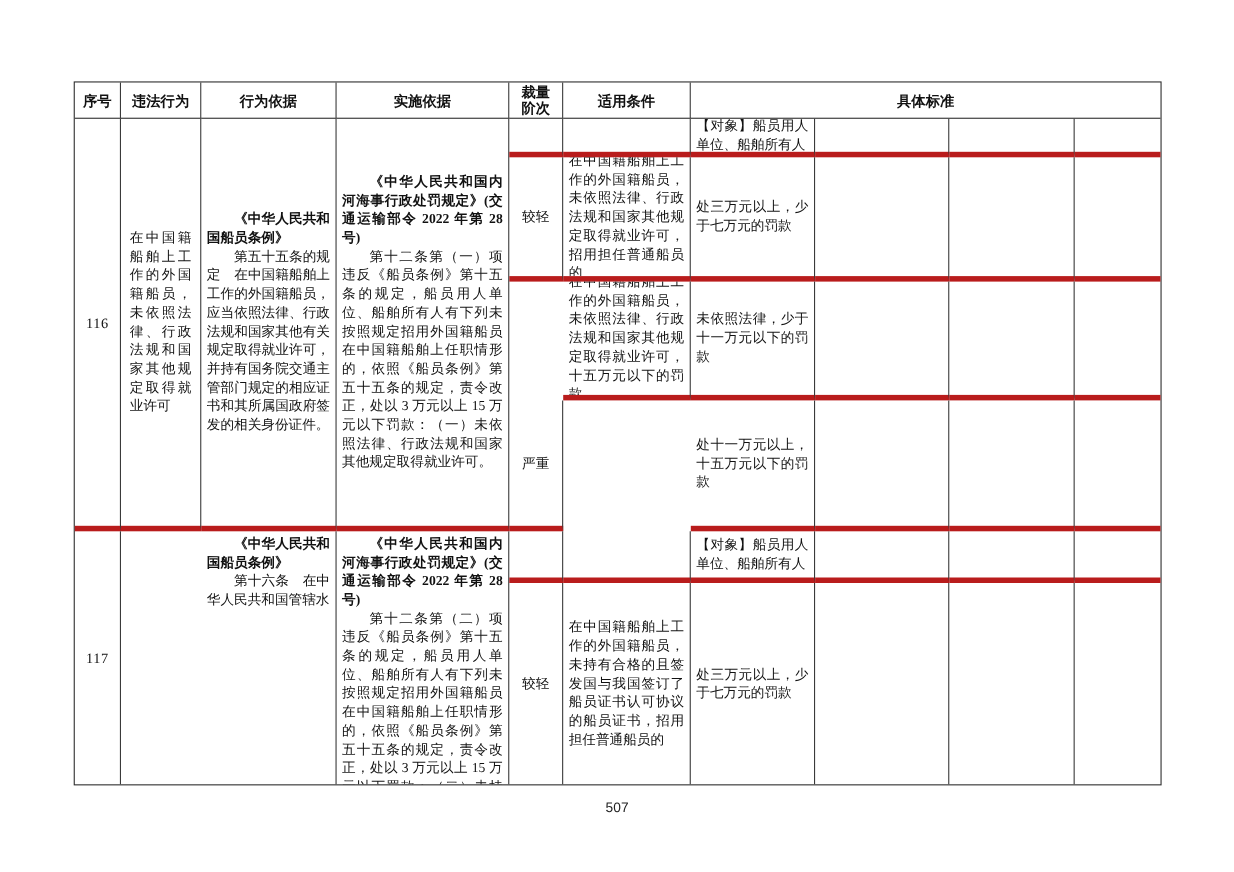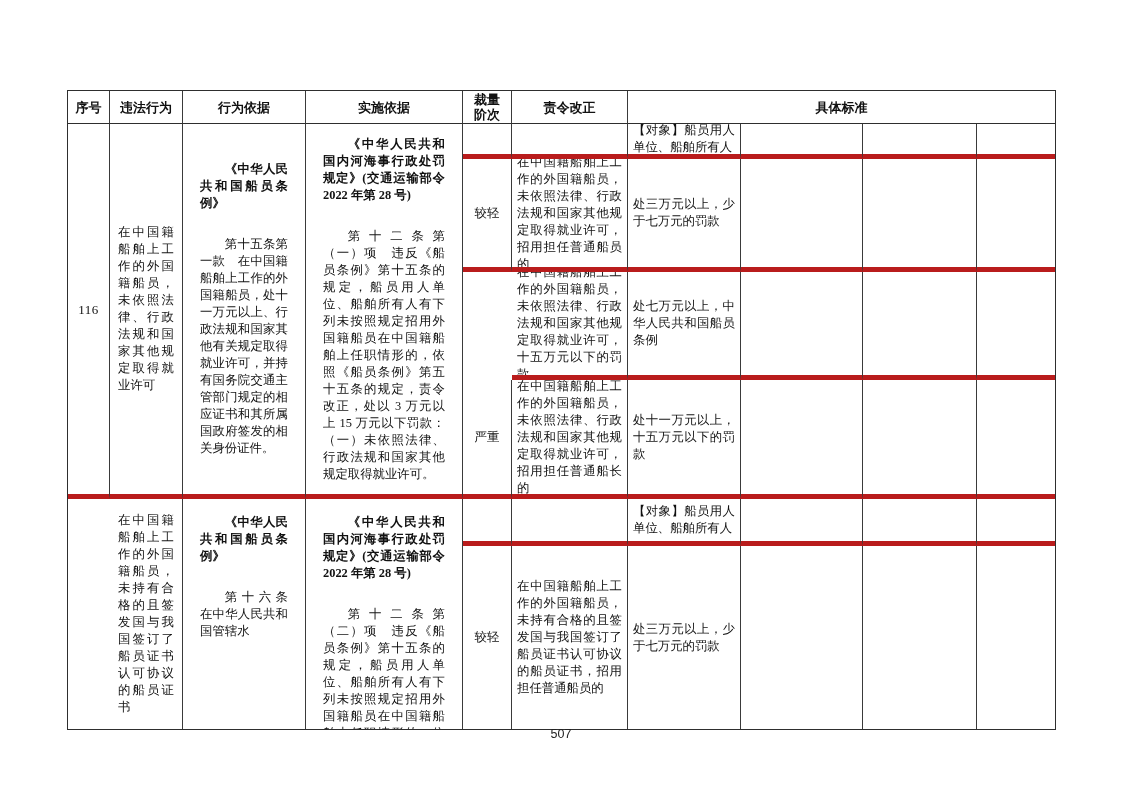--- a/index.html
+++ b/index.html
@@ -5,21 +5,21 @@
   html,body { margin:0; padding:0; }
   body {
     width:1122px; height:793px;
     background:#ffffff;
     position:relative;
     overflow:hidden;
     font-family:"Liberation Serif","DejaVu Serif",serif;
     color:#111111;
   }
   .tbl {
-    position:absolute; left:67px; top:90px;
+    position:absolute; left:67px; top:74px;
     display:grid;
     grid-template-columns:42px 73px 123px 157px 49px 116px 113px 122px 114px 78px;
     grid-template-rows:33px 35px 113px 108px 119px 47px 183px;
     border:1.6px solid #2e2e2e;
     font-size:12.4px; line-height:17px;
   }
   .c {
     box-sizing:border-box;
     border-right:1px solid #3a3a3a;
     border-bottom:5px solid #b91c1c;
@@ -34,49 +34,49 @@
     font-weight:bold; font-size:13px;
     align-items:center; justify-content:center; text-align:center;
     line-height:15px;
   }
   .center { align-items:center; justify-content:center; text-align:center; }
   .top { justify-content:flex-start; }
   .jt { text-align:justify; text-justify:inter-character; }
   .seq { font-size:13px; letter-spacing:0.5px; }
   .narrow { padding:3px 8px; }
   .spread { text-align:justify; text-justify:inter-character; }
-  .c p { margin:12px; text-indent:2em; text-align:justify; text-justify:inter-character; }
+  .c p { margin:0; text-indent:2em; text-align:justify; text-justify:inter-character; }
   .c p.lt { font-weight:bold; }
   .footer {
     position:absolute; left:0; top:727px; width:1122px;
     text-align:center;
     font-family:"Liberation Sans","DejaVu Sans",sans-serif;
     font-size:12.5px; color:#222222;
   }
 </style>
 </head>
 <body>
 
 <div class="tbl">
 
   <div class="c h hb" style="grid-area:1/1">序号</div>
   <div class="c h hb" style="grid-area:1/2">违法行为</div>
   <div class="c h hb" style="grid-area:1/3">行为依据</div>
   <div class="c h hb" style="grid-area:1/4">实施依据</div>
   <div class="c h hb" style="grid-area:1/5">裁量阶次</div>
-  <div class="c h hb" style="grid-area:1/6">责令改正</div>
+  <div class="c h hb" style="grid-area:1/6">适用条件</div>
   <div class="c h hb last" style="grid-area:1/7/2/11">具体标准</div>
 
   <div class="c center seq" style="grid-area:2/1/6/2">116</div>
   <div class="c narrow" style="grid-area:2/2/6/3">
     <div class="spread">在中国籍船舶上工作的外国籍船员，未依照法律、行政法规和国家其他规定取得就业许可</div>
   </div>
   <div class="c" style="grid-area:2/3/6/4">
     <p class="lt">《中华人民共和国船员条例》</p>
-    <p>第十五条第一款　在中国籍船舶上工作的外国籍船员，处十一万元以上、行政法规和国家其他有关规定取得就业许可，并持有国务院交通主管部门规定的相应证书和其所属国政府签发的相关身份证件。</p>
+    <p>第五十五条的规定　在中国籍船舶上工作的外国籍船员，应当依照法律、行政法规和国家其他有关规定取得就业许可，并持有国务院交通主管部门规定的相应证书和其所属国政府签发的相关身份证件。</p>
   </div>
   <div class="c" style="grid-area:2/4/6/5">
     <p class="lt">《中华人民共和国内河海事行政处罚规定》(交通运输部令 2022 年第 28 号)</p>
     <p>第十二条第（一）项　违反《船员条例》第十五条的规定，船员用人单位、船舶所有人有下列未按照规定招用外国籍船员在中国籍船舶上任职情形的，依照《船员条例》第五十五条的规定，责令改正，处以 3 万元以上 15 万元以下罚款：（一）未依照法律、行政法规和国家其他规定取得就业许可。</p>
   </div>
 
   <div class="c" style="grid-area:2/5"></div>
   <div class="c" style="grid-area:2/6"></div>
   <div class="c jt" style="grid-area:2/7">【对象】船员用人单位、船舶所有人</div>
   <div class="c" style="grid-area:2/8"></div>
@@ -84,35 +84,32 @@
   <div class="c last" style="grid-area:2/10"></div>
 
   <div class="c center" style="grid-area:3/5">较轻</div>
   <div class="c jt" style="grid-area:3/6">在中国籍船舶上工作的外国籍船员，未依照法律、行政法规和国家其他规定取得就业许可，招用担任普通船员的</div>
   <div class="c jt" style="grid-area:3/7">处三万元以上，少于七万元的罚款</div>
   <div class="c" style="grid-area:3/8"></div>
   <div class="c" style="grid-area:3/9"></div>
   <div class="c last" style="grid-area:3/10"></div>
 
   <div class="c jt" style="grid-area:4/6">在中国籍船舶上工作的外国籍船员，未依照法律、行政法规和国家其他规定取得就业许可，十五万元以下的罚款</div>
-  <div class="c jt" style="grid-area:4/7">处七万元以上，中华人民共和国船员条例</div>
+  <div class="c jt" style="grid-area:4/7">未依照法律，少于十一万元以下的罚款</div>
   <div class="c" style="grid-area:4/8"></div>
   <div class="c" style="grid-area:4/9"></div>
   <div class="c last" style="grid-area:4/10"></div>
 
   <div class="c center" style="grid-area:5/5">严重</div>
-  <div class="c jt" style="grid-area:5/6">在中国籍船舶上工作的外国籍船员，未依照法律、行政法规和国家其他规定取得就业许可，招用担任普通船长的</div>
   <div class="c jt" style="grid-area:5/7">处十一万元以上，十五万元以下的罚款</div>
   <div class="c" style="grid-area:5/8"></div>
   <div class="c" style="grid-area:5/9"></div>
   <div class="c last" style="grid-area:5/10"></div>
 
-  <div class="c narrow bot" style="grid-area:6/2/8/3">
-    <div class="spread">在中国籍船舶上工作的外国籍船员，未持有合格的且签发国与我国签订了船员证书认可协议的船员证书</div>
-  </div>
+  <div class="c center seq bot" style="grid-area:6/1/8/2">117</div>
   <div class="c top bot" style="grid-area:6/3/8/4">
     <p class="lt">《中华人民共和国船员条例》</p>
     <p>第十六条　在中华人民共和国管辖水</p>
   </div>
   <div class="c top bot" style="grid-area:6/4/8/5">
     <p class="lt">《中华人民共和国内河海事行政处罚规定》(交通运输部令 2022 年第 28 号)</p>
     <p>第十二条第（二）项　违反《船员条例》第十五条的规定，船员用人单位、船舶所有人有下列未按照规定招用外国籍船员在中国籍船舶上任职情形的，依照《船员条例》第五十五条的规定，责令改正，处以 3 万元以上 15 万元以下罚款：（二）未持有合格的且</p>
   </div>
 
   <div class="c" style="grid-area:6/5"></div>

